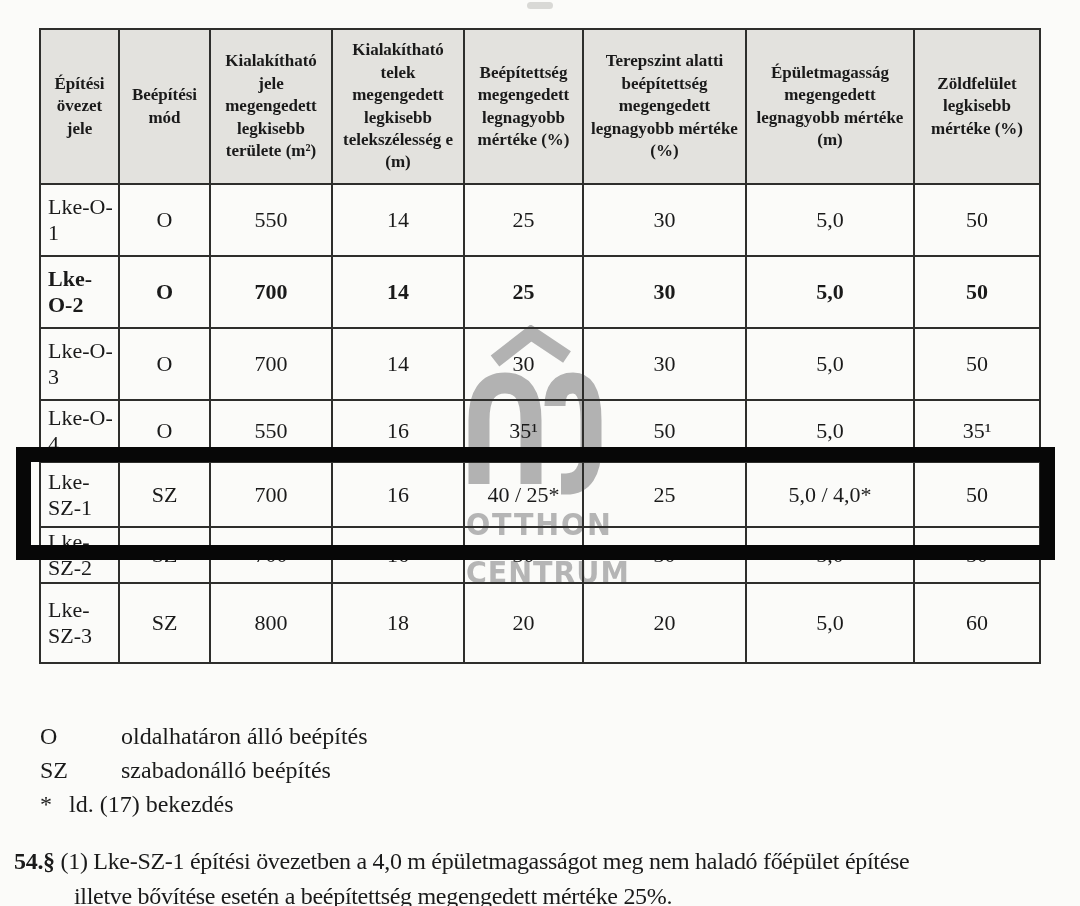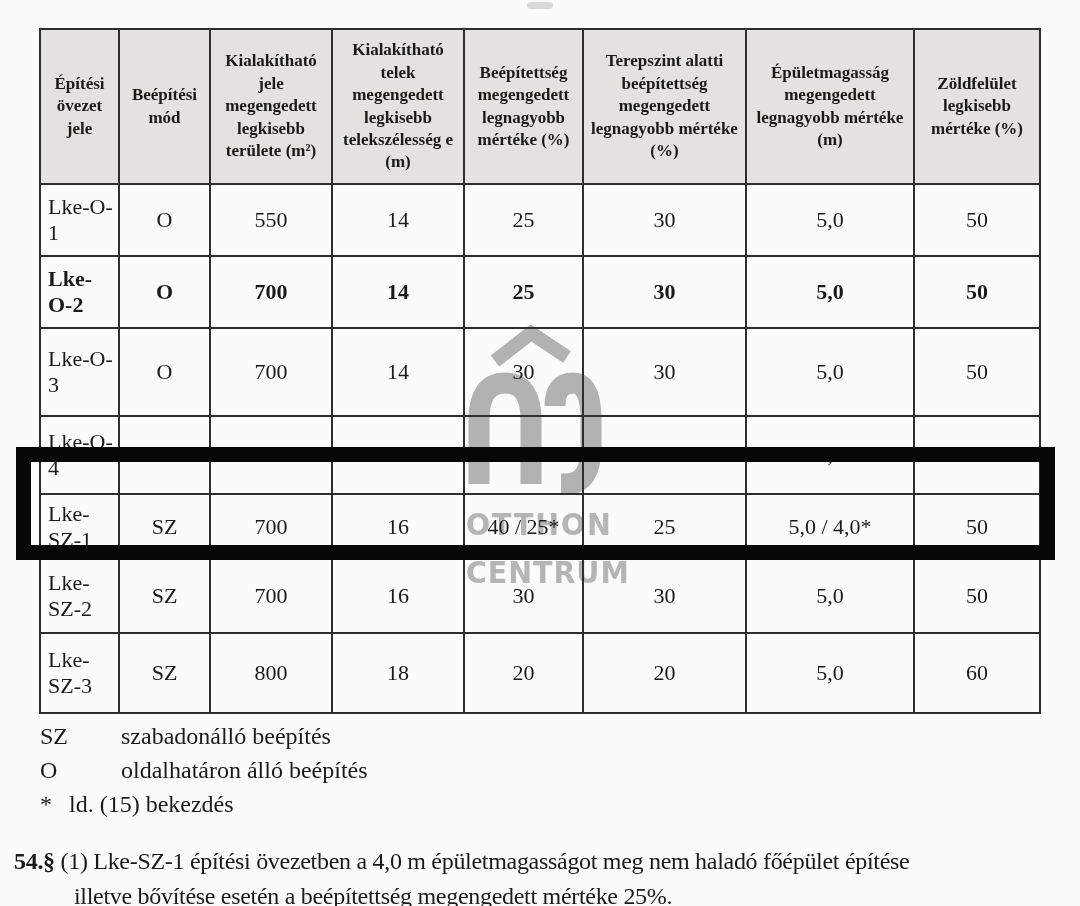--- a/index.html
+++ b/index.html
@@ -148,51 +148,51 @@
         <tr style="height: 72px; font-weight: bold;">
           <td class="zone-cell">Lke-O-2</td>
           <td>O</td>
           <td>700</td>
           <td>14</td>
           <td>25</td>
           <td>30</td>
           <td>5,0</td>
           <td>50</td>
         </tr>
-        <tr style="height: 88px;">
+        <tr style="height: 72px;">
           <td class="zone-cell">Lke-O-3</td>
           <td>O</td>
           <td>700</td>
           <td>14</td>
           <td>30</td>
           <td>30</td>
           <td>5,0</td>
           <td>50</td>
         </tr>
-        <tr style="height: 78px;">
+        <tr style="height: 62px;">
           <td class="zone-cell">Lke-O-4</td>
           <td>O</td>
           <td>550</td>
           <td>16</td>
           <td>35¹</td>
           <td>50</td>
           <td>5,0</td>
           <td>35¹</td>
         </tr>
         <tr style="height: 65px;">
           <td class="zone-cell">Lke-SZ-1</td>
           <td>SZ</td>
           <td>700</td>
           <td>16</td>
           <td>40 / 25*</td>
           <td>25</td>
           <td>5,0 / 4,0*</td>
           <td>50</td>
         </tr>
-        <tr style="height: 74px;">
+        <tr style="height: 56px;">
           <td class="zone-cell">Lke-SZ-2</td>
           <td>SZ</td>
           <td>700</td>
           <td>16</td>
           <td>30</td>
           <td>30</td>
           <td>5,0</td>
           <td>50</td>
         </tr>
         <tr style="height: 80px;">
@@ -204,23 +204,23 @@
           <td>20</td>
           <td>5,0</td>
           <td>60</td>
         </tr>
       </tbody>
     </table>
 
   <div class="highlight-box"></div>
 
   <div class="legend">
+      <div class="legend-row"><span class="legend-sym">O</span><span class="legend-text">oldalhatáron álló beépítés</span></div>
       <div class="legend-row"><span class="legend-sym">SZ</span><span class="legend-text">szabadonálló beépítés</span></div>
-      <div class="legend-row"><span class="legend-sym">O</span><span class="legend-text">oldalhatáron álló beépítés</span></div>
-      <div class="legend-row"><span class="legend-sym narrow">*</span><span class="legend-text">ld. (15) bekezdés</span></div>
+      <div class="legend-row"><span class="legend-sym narrow">*</span><span class="legend-text">ld. (17) bekezdés</span></div>
     </div>
 
   <div class="paragraph">
     <div><span class="para-num">54.§</span> <span>(1) Lke-SZ-1 építési övezetben a 4,0 m épületmagasságot meg nem haladó főépület építése</span></div>
     <div class="para-line2">illetve bővítése esetén a beépítettség megengedett mértéke 25%.</div>
   </div>
 
 </div>
 
 </body></html>

